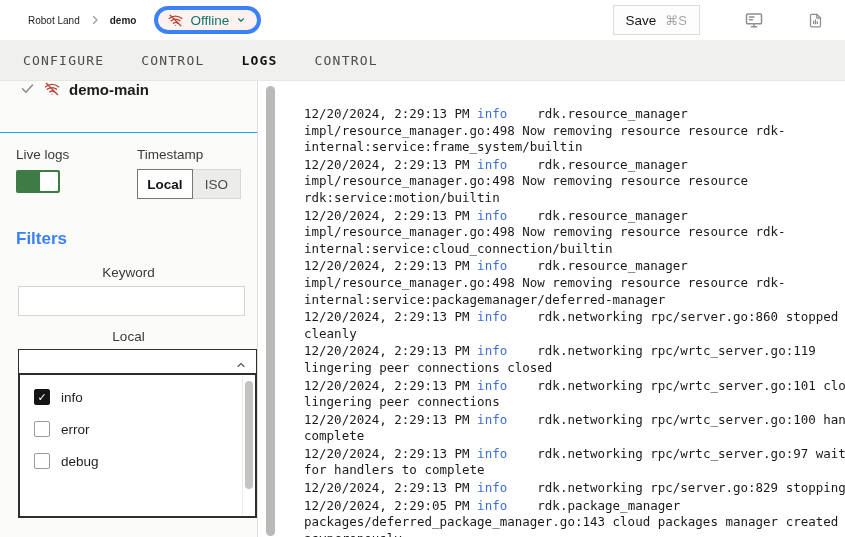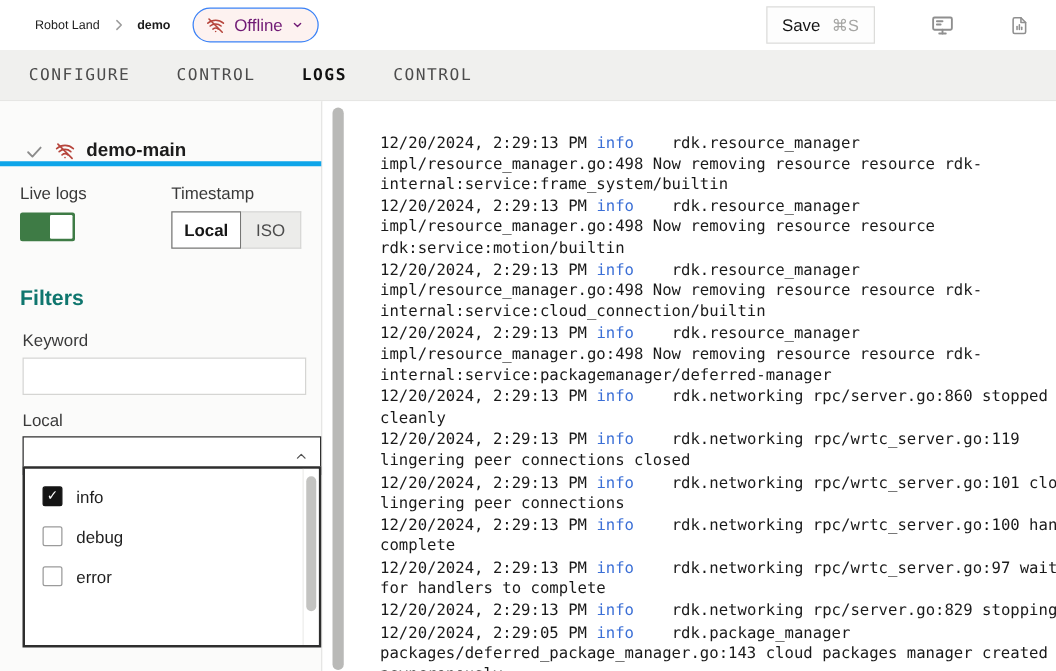--- a/index.html
+++ b/index.html
@@ -6,61 +6,61 @@
   html,body { width:845px; height:537px; overflow:hidden; }
   body { font-family:"Liberation Sans", sans-serif; background:#ffffff; position:relative; }
 
   
   .header { height:40px; display:flex; align-items:center; padding:0 22px 0 28px; background:#fff; }
   .breadcrumb { display:flex; align-items:center; gap:9px; font-size:10px; color:#1c1c1c; }
   .crumb-org { cursor:pointer; }
   .crumb-sep { display:flex; color:#9b9b9b; }
   .crumb-machine { font-weight:700; }
   .status-badge { margin-left:18px; display:flex; align-items:center; gap:7px; height:28px;
-    padding:0 11px 0 10px; border:1px solid #3b82f6; border-radius:15px; background:#fdf2f0;
-    color:#701a75; font-size:13.5px; cursor:pointer; }
+    padding:0 11px 0 10px; border:4px solid #3b82f6; border-radius:15px; background:#fdf2f0;
+    color:#0f766e; font-size:13.5px; cursor:pointer; }
   .header-right { margin-left:auto; display:flex; align-items:center;gap:28px; }
   .save-btn { display:flex; align-items:center; height:30px; padding:0 12px; border:1px solid #dcdcda;
     background:#fdfdfd; font-size:13.5px; color:#141414; cursor:pointer; }
   .save-shortcut { color:#a5a5a3; margin-left:9px; font-size:13px; }
   .icon-btn { margin-left:17px; color:#8f8f8f; display:flex; align-items:center; cursor:pointer; }
 
   
   .tabbar { height:41px; background:#f0f0ee; border-bottom:1px solid #e6e6e4; display:flex;
     align-items:center; padding-left:23px; gap:37px;
     font-family:"DejaVu Sans Mono", monospace; font-size:13px; letter-spacing:1.2px; }
   .tab { color:#4c4c4c; cursor:pointer; }
   .tab.active { color:#111; font-weight:700; }
 
   
   .body-row { display:flex; height:456px; }
 
   .sidebar { width:258px; min-width:258px; background:#fbfbfa; border-right:1px solid #e0e0de;
     position:relative; }
-  .part-row { height:52px; display:flex; align-items:flex-end; padding:0 16px 0 20px;
-    border-bottom:4px solid #0ea5e9; gap:9px; cursor:pointer; }
+  .part-row { height:52px; display:flex; align-items:flex-start; padding:0 16px 0 20px;
+    border-bottom:1px solid #0ea5e9; gap:9px; cursor:pointer; }
   .check-icon { display:flex; color:#8c8c8c; }
   .offline-mini { display:flex; color:#b6453c; }
   .part-name { font-size:15px; font-weight:600; color:#1c1c1c; }
 
   .controls { display:flex; padding:14px 16px 0 16px; }
   .ctrl-col-left { width:122px; }
   .ctrl-label { font-size:13.5px; color:#3a3a3a; height:16px; }
   .toggle { margin-top:7px; width:44px; height:23px; background:#3e7b45; border-radius:2px;
     position:relative; cursor:pointer; }
   .toggle-knob { position:absolute; right:2px; top:2px; width:18px; height:19px; background:#fff;
     border-radius:1px; }
   .seg { margin-top:6px; display:flex;text-align:center; }
   .seg-btn { height:30px; display:flex; align-items:center; justify-content:center; font-size:13.5px;
     cursor:pointer; }
   .seg-local { width:56px; background:#fff; border:1px solid #767674; color:#161616; font-weight:700; }
   .seg-iso { width:48px; background:#ececea; border:1px solid #d8d8d6; border-left:none; color:#4c4c4c; }
 
-  .filters-title { margin:30px 16px 0 16px; font-size:17px; font-weight:700; color:#0f766e; height:20px; }
-  .field-label { margin:16px 18px 0 18px; font-size:13.5px; color:#3a3a3a; height:16px; }
+  .filters-title { margin:30px 16px 0 16px; font-size:17px; font-weight:700; color:#3b82f6; height:20px; }
+  .field-label { margin:16px 18px 0 18px; font-size:13.5px; color:#3a3a3a; height:16px;text-align:center; }
   .field-label.levels { margin-top:13px; }
   .keyword-input { display:block; margin:5px 18px 0 18px; width:227px; height:30px;
     border:1px solid #d5d5d3; background:#fff; padding:0 8px; font-size:13px;
     font-family:"Liberation Sans", sans-serif; outline:none; }
   .levels-select { margin:4px 18px 0 18px; width:239px; height:31px; border:1.5px solid #2f2f2f;
     background:#fff; position:relative; cursor:pointer; }
   .levels-select .chev { position:absolute; right:9px; top:9px; color:#555; display:flex; }
 
   .dropdown { position:absolute; left:18px; top:292px; width:239px; height:145px;
     border:2px solid #2e2e2e; background:#fff; overflow:hidden; z-index:5; }
@@ -203,25 +203,25 @@
     </div>
 
     <div class="dropdown">
       <div class="dd-list">
           <div class="dd-row">
             <span class="cb checked">✓</span>
             <span class="dd-label">info</span>
           </div>
           <div class="dd-row">
             <span class="cb"></span>
-            <span class="dd-label">debug</span>
+            <span class="dd-label">error</span>
           </div>
           <div class="dd-row">
             <span class="cb"></span>
-            <span class="dd-label">error</span>
+            <span class="dd-label">debug</span>
           </div>
         </div>
       <div class="dd-track">
         <div class="dd-thumb"></div>
       </div>
     </div>
   </div>
 
   <div class="logpanel">
     <div class="panel-thumb"></div>

